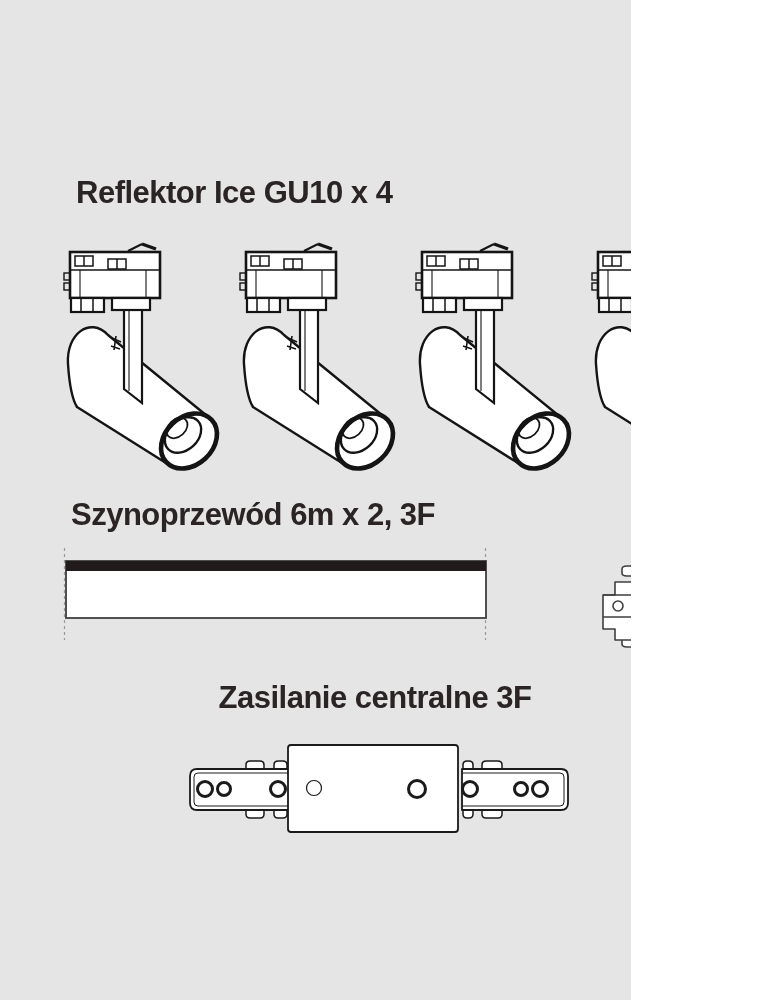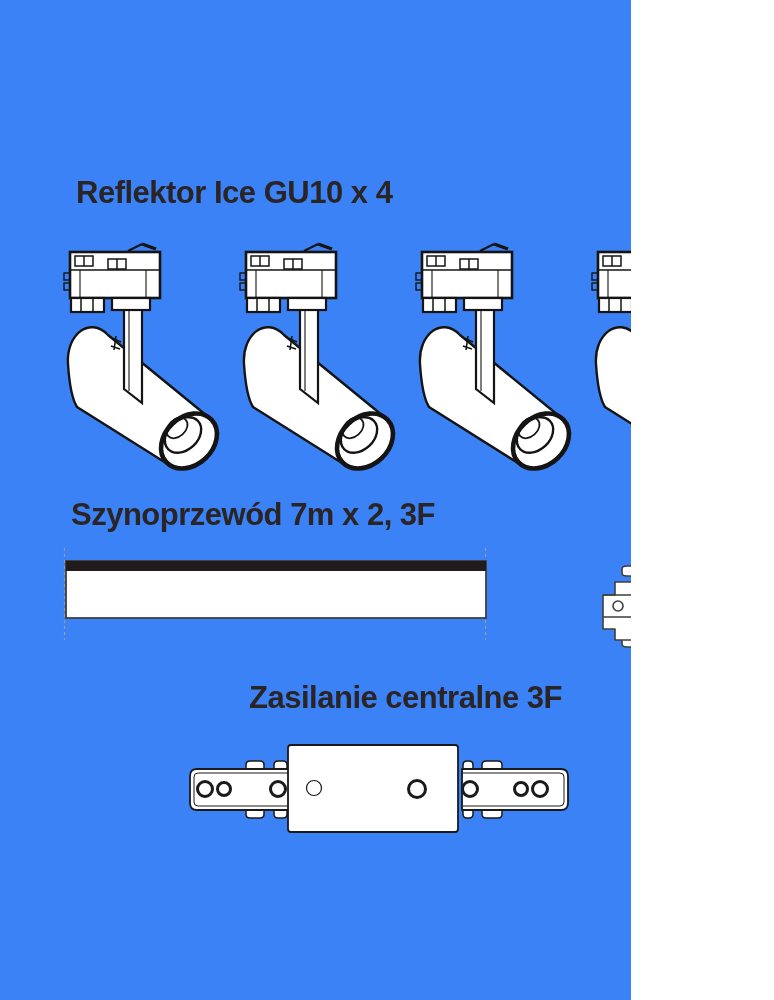--- a/index.html
+++ b/index.html
@@ -1,36 +1,36 @@
 <!DOCTYPE html>
 <html><head>
 <meta charset="utf-8">
 <style>
   html,body{margin:0;padding:0;background:#ffffff;}
   .canvas{
     position:relative;
     width:631px;
     height:1000px;
-    background:#3b82f6;
+    background:#e5e5e5;
     overflow:hidden;
     font-family:"Liberation Sans", sans-serif;
   }
   .heading{
     position:absolute;
     font-weight:700;
     font-size:31px;
     letter-spacing:-0.5px;
     color:#2b2424;
     white-space:nowrap;
     line-height:34px;
   }
   #title-reflektor{left:76px;top:176px;}
   #title-rail{left:71px;top:498px;}
   #title-endcap{left:527px;top:498px;}
-  #title-power{left:188px;top:681px;width:374px;text-align:right;}
+  #title-power{left:188px;top:681px;width:374px;text-align:center;}
   .spot-row{
     position:absolute;
     left:62px;top:240px;
     width:700px;height:240px;
     display:flex;
     gap:6px;
   }
   .abs{position:absolute;}
   svg{display:block;}
 </style>
@@ -83,21 +83,21 @@
         <use href="#sym-spot"></use>
       </svg>
       <svg class="spot" width="170" height="240" viewBox="0 0 170 240">
         <use href="#sym-spot"></use>
       </svg>
       <svg class="spot" width="170" height="240" viewBox="0 0 170 240">
         <use href="#sym-spot"></use>
       </svg>
     </div>
 
-  <div class="heading" id="title-rail">Szynoprzewód 7m x 2, 3F</div>
+  <div class="heading" id="title-rail">Szynoprzewód 6m x 2, 3F</div>
 
   <svg class="abs" style="left:50px;top:540px" width="450" height="108" viewBox="0 0 450 108">
     <line x1="14.5" y1="8" x2="14.5" y2="100" stroke="#9a9a9a" stroke-width="1.2" stroke-dasharray="3 3"></line>
     <line x1="435.5" y1="8" x2="435.5" y2="100" stroke="#9a9a9a" stroke-width="1.2" stroke-dasharray="3 3"></line>
     <rect x="16" y="21" width="420" height="57" fill="#ffffff" stroke="#3f3f3f" stroke-width="1.8"></rect>
     <rect x="16.5" y="21.5" width="419" height="9" fill="#221b1b" stroke="#221b1b" stroke-width="1"></rect>
   </svg>
 
   <svg class="abs" style="left:585px;top:550px" width="85" height="115" viewBox="0 0 85 115">
     <g fill="#ffffff" stroke="#3f3f3f" stroke-width="1.6" stroke-linejoin="round">

